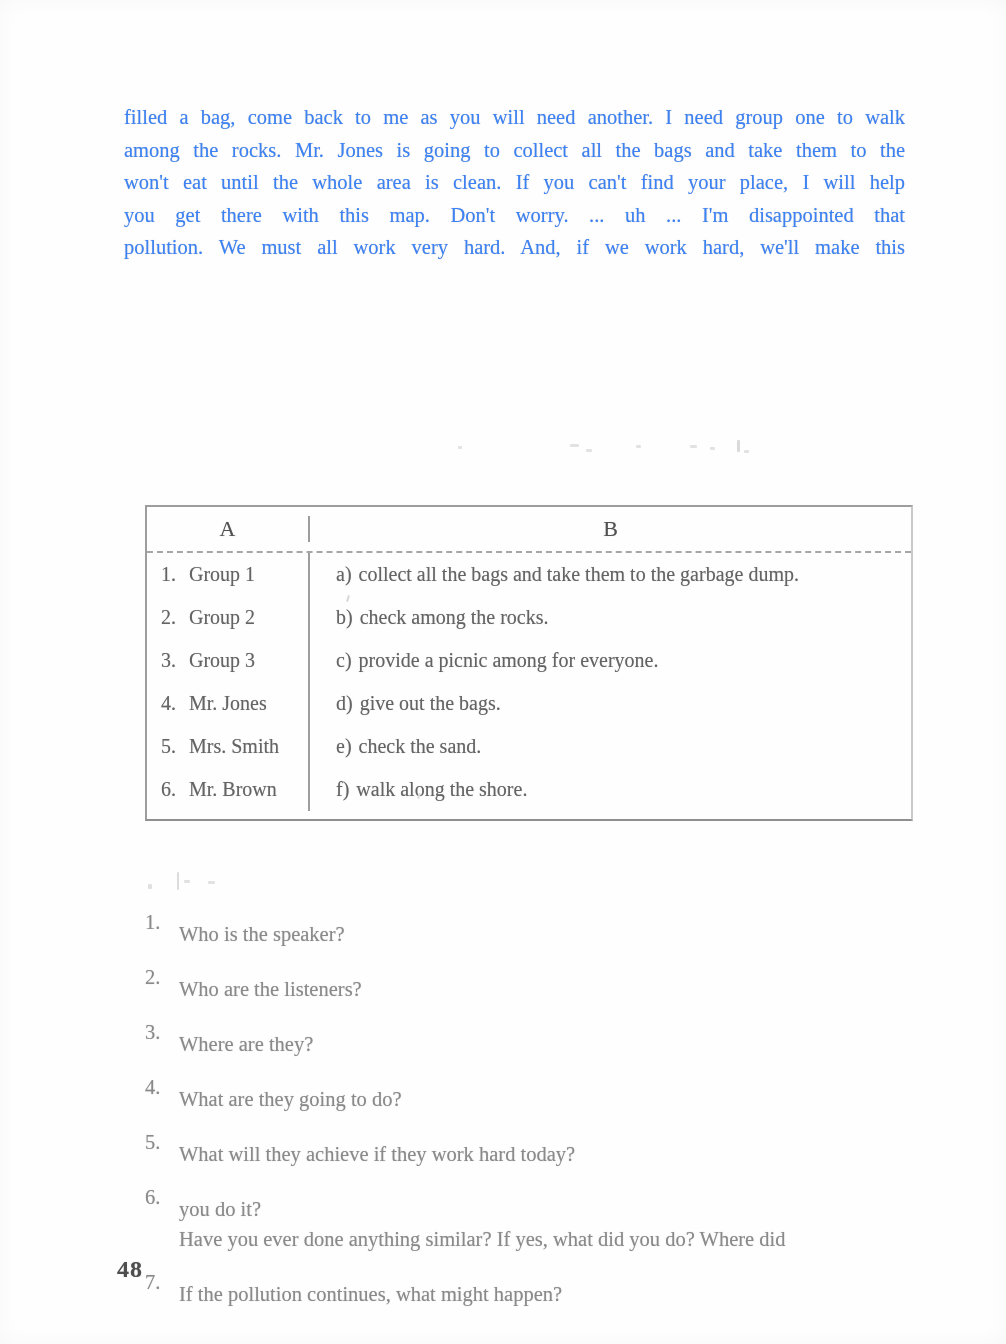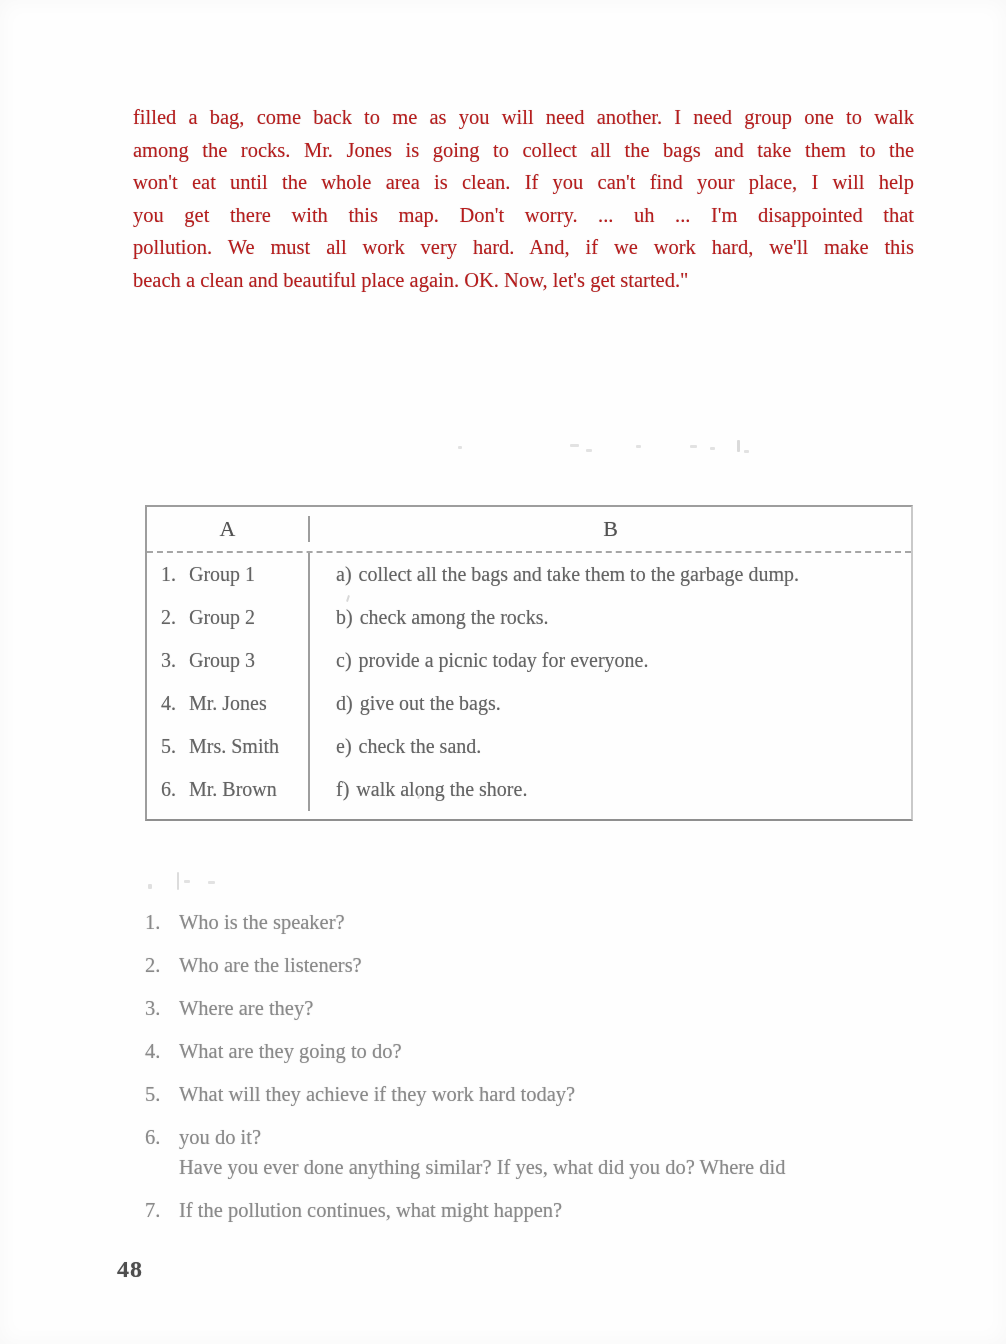--- a/index.html
+++ b/index.html
@@ -12,24 +12,24 @@
     width: 1006px;
     height: 1344px;
     background: #fefefe;
     overflow: hidden;
     font-family: "Liberation Serif", serif;
     box-shadow: inset 0 0 22px rgba(0,0,0,0.03);
   }
   
   .passage {
     position: absolute;
-    left: 133px;
+    left: 124px;
     top: 101px;
     width: 781px;
-    color: #b91c1c;
+    color: #3b82f6;
     font-size: 20.5px;
     line-height: 32.5px;
     text-shadow: 0 0 1px rgba(140,140,140,0.55);
   }
   .p-line {
     text-align: justify;
     text-align-last: justify;
     white-space: normal;
   }
   .p-line.last { text-align-last: left; }
@@ -95,21 +95,21 @@
     line-height: 30px;
     text-shadow: 0 0 1px rgba(140,140,140,0.5);
   }
   .q-row {
     display: flex;
     margin-bottom: 13px;
   }
   .q-num {
     flex: 0 0 34px;
   }
-  .q-text { flex: 1 1 auto; }
+  .q-text { flex: 1 1 auto; margin-top: 12px; }
 
   
   .page-number {
     position: absolute;
     left: 117px;
     top: 1256px;
     font-size: 24px;
     font-weight: bold;
     letter-spacing: 1px;
     color: #4e4e4e;
@@ -128,21 +128,20 @@
 <body>
 
 <div class="sheet">
 
   <div class="passage">
     <div class="p-line">filled a bag, come back to me as you will need another. I need group one to walk</div>
     <div class="p-line">among the rocks. Mr. Jones is going to collect all the bags and take them to the</div>
     <div class="p-line">won't eat until the whole area is clean. If you can't find your place, I will help</div>
     <div class="p-line">you get there with this map. Don't worry. ... uh ... I'm disappointed that</div>
     <div class="p-line">pollution. We must all work very hard. And, if we work hard, we'll make this</div>
-    <div class="p-line last">beach a clean and beautiful place again. OK. Now, let's get started."</div>
   </div>
 
   <div class="artifact" style="left:458px; top:440px; width:310px; height:14px;">
     <span class="speck" style="left:0; top:6px; width:4px; height:3px;"></span>
     <span class="speck" style="left:112px; top:4px; width:9px; height:3px;"></span>
     <span class="speck" style="left:128px; top:9px; width:6px; height:3px;"></span>
     <span class="speck" style="left:178px; top:5px; width:5px; height:3px;"></span>
     <span class="speck" style="left:232px; top:5px; width:7px; height:3px;"></span>
     <span class="speck" style="left:252px; top:7px; width:5px; height:3px;"></span>
     <span class="speck" style="left:279px; top:0; width:3px; height:12px; background:#dadada;"></span>
@@ -175,21 +174,21 @@
             <span>check among the rocks.</span>
           </div>
       </div>
       <div class="mt-row">
         <div class="mt-col-a">
             <span class="mt-num">3.</span>
             <span>Group 3</span>
           </div>
         <div class="mt-col-b">
             <span class="mt-letter">c)</span>
-            <span>provide a picnic today for everyone.</span>
+            <span>provide a picnic among for everyone.</span>
           </div>
       </div>
       <div class="mt-row">
         <div class="mt-col-a">
             <span class="mt-num">4.</span>
             <span>Mr. Jones</span>
           </div>
         <div class="mt-col-b">
             <span class="mt-letter">d)</span>
             <span>give out the bags.</span>

